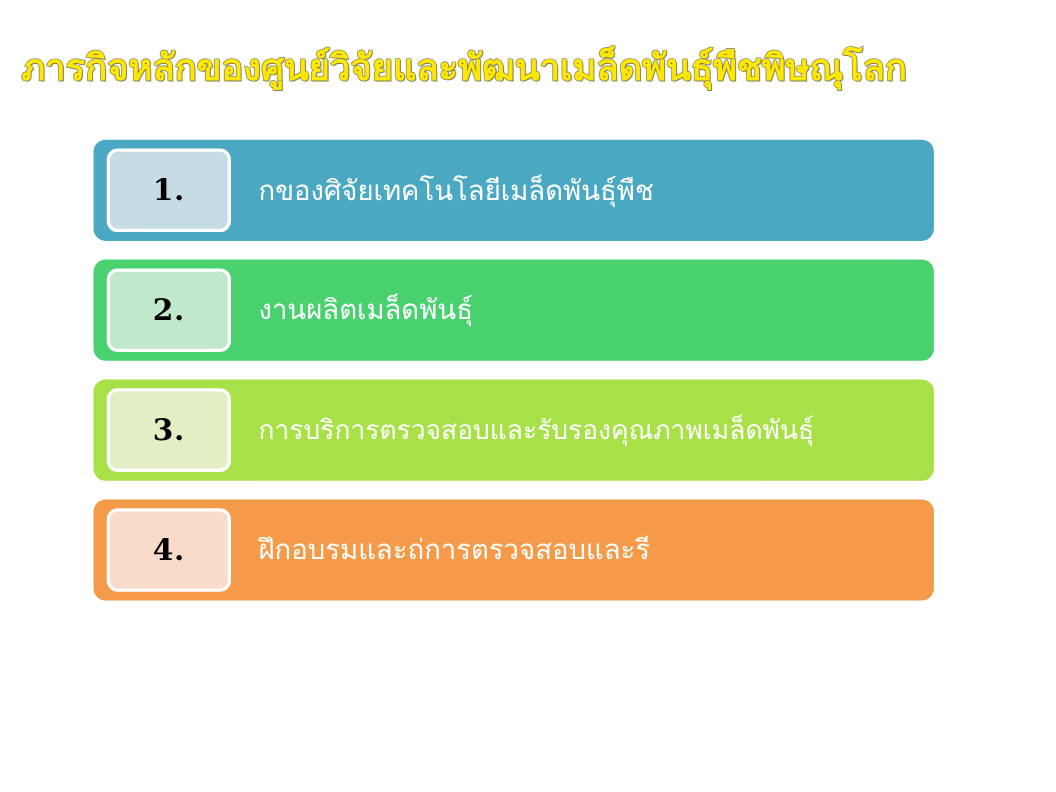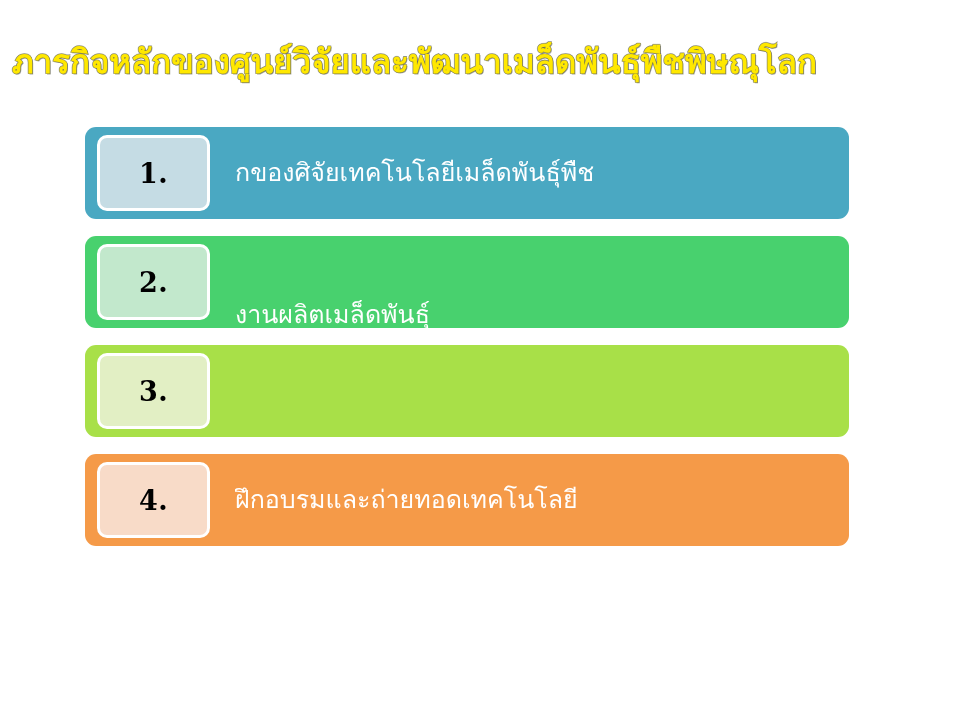--- a/index.html
+++ b/index.html
@@ -14,24 +14,24 @@
     width: 960px;
     height: 720px;
     background: #ffffff;
     overflow: hidden;
     font-family: "DejaVu Sans", "Liberation Sans", sans-serif;
   }
 
   
   .title-wrap {
     position: absolute;
-    left: 12px;
+    left: 0;
     top: 44px;
     width: 844px;
-    text-align: left;
+    text-align: center;
   }
 
   .slide-title {
     display: inline-block;
     font-family: "DejaVu Sans", "Liberation Sans", sans-serif;
     font-size: 33px;
     font-weight: bold;
     line-height: 1.12;
     letter-spacing: 0px;
     color: #FFE800;
@@ -122,30 +122,31 @@
       <div class="num-box" style="background: rgb(197, 220, 228);">
         <span class="num-text">1.</span>
       </div>
       <div class="row-label" style="color: rgb(255, 255, 255);">กของศิจัยเทคโนโลยีเมล็ดพันธุ์พืช</div>
     </div>
 
     <div class="row r2" style="background: rgb(72, 209, 110);">
       <div class="num-box" style="background: rgb(194, 232, 204);">
         <span class="num-text">2.</span>
       </div>
-      <div class="row-label" style="color: rgb(255, 255, 255); margin-top: 33px;">งานผลิตเมล็ดพันธุ์</div>
+      <div class="row-label" style="color: rgb(255, 255, 255);">งานผลิตเมล็ดพันธุ์</div>
     </div>
 
     <div class="row r3" style="background: rgb(168, 224, 72);">
       <div class="num-box" style="background: rgb(226, 239, 196);">
         <span class="num-text">3.</span>
       </div>
+      <div class="row-label" style="color: rgb(255, 255, 255);">การบริการตรวจสอบและรับรองคุณภาพเมล็ดพันธุ์</div>
     </div>
 
     <div class="row r4" style="background: rgb(245, 154, 72);">
       <div class="num-box" style="background: rgb(248, 219, 200);">
         <span class="num-text">4.</span>
       </div>
-      <div class="row-label" style="color: rgb(255, 255, 255);">ฝึกอบรมและถ่ายทอดเทคโนโลยี</div>
+      <div class="row-label" style="color: rgb(255, 255, 255);">ฝึกอบรมและถ่การตรวจสอบและรี</div>
     </div>
 
   </div>
 </div>
 
 </body></html>

